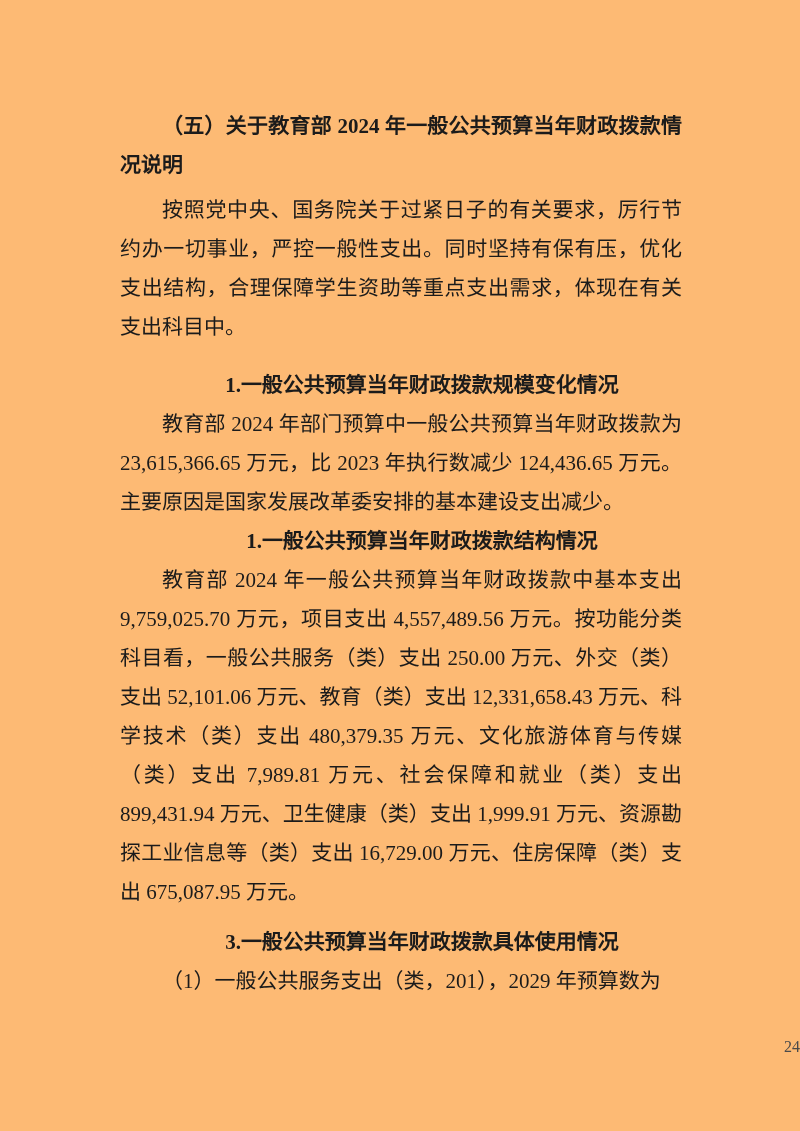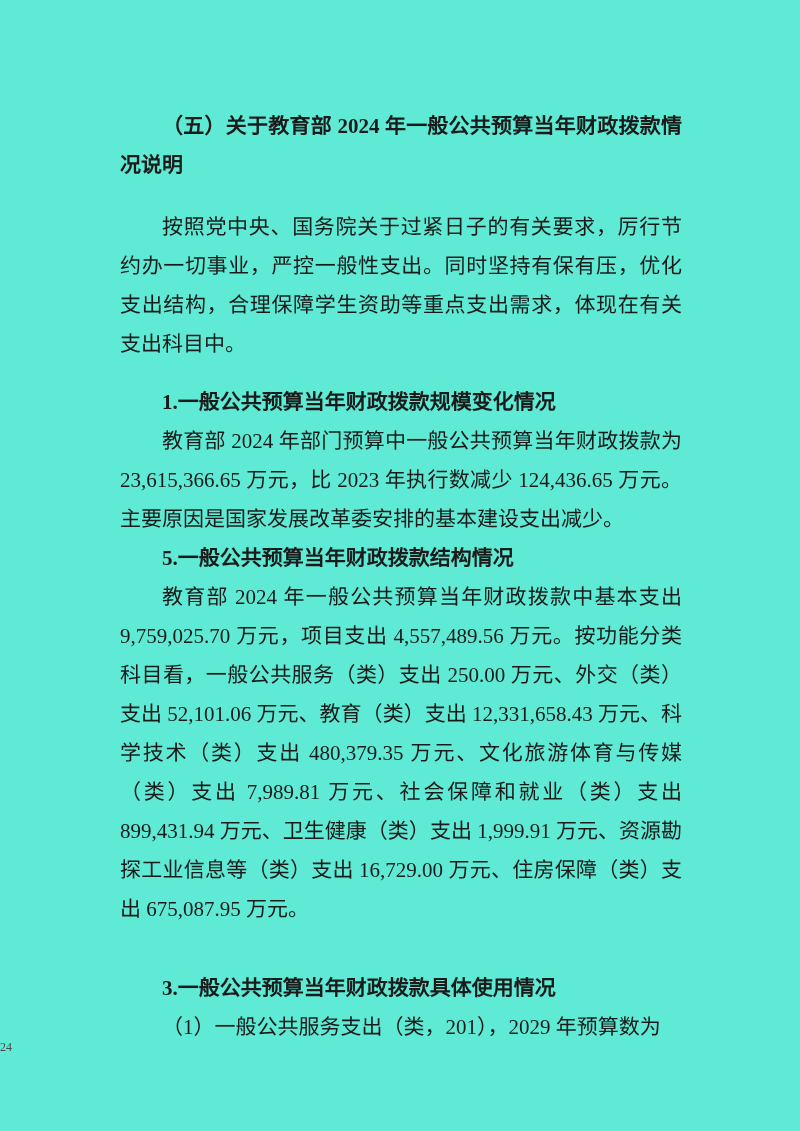--- a/index.html
+++ b/index.html
@@ -7,21 +7,21 @@
     margin: 0;
     padding: 0;
     background: #ffffff;
   }
   .page {
     position: relative;
     width: 800px;
     height: 1131px;
     margin: 0 auto;
     box-sizing: border-box;
-    background: #5eead4;
+    background: #fdba74;
     padding: 107px 118px 0 120px;
     overflow: hidden;
     font-family: "Liberation Serif", "DejaVu Serif", serif;
     color: #1b1b1b;
     font-size: 21px;
     line-height: 39px;
   }
   .doc-heading,
   .sub-heading,
   .para {
@@ -30,55 +30,55 @@
     line-height: 39px;
     text-indent: 2em;
     text-align: justify;
     text-justify: inter-ideograph;
   }
   .doc-heading {
     font-weight: 700;
   }
   .sub-heading {
     font-weight: 700;
-    text-align: left;
+    text-align: center;
   }
   .para {
     font-weight: 400;
   }
-  .p-intro   { margin-top: 23px; }
+  .p-intro   { margin-top: 6px; }
   .h-scale   { margin-top: 19px; }
-  .h-usage   { margin-top: 40px; }
+  .h-usage   { margin-top: 11px; }
   .page-footer {
     position: absolute;
     top: 1036px;
     left: 0;
     width: 100%;
-    text-align: left;
-    font-size: 12px;
+    text-align: right;
+    font-size: 16px;
     line-height: 22px;
     text-indent: 0;
     color: #4a4a4a;
     font-family: "Liberation Serif", "DejaVu Serif", serif;
   }
 </style>
 </head>
 <body>
 
 <div class="page">
 
   <h2 class="doc-heading">（五）关于教育部 2024 年一般公共预算当年财政拨款情况说明</h2>
 
   <p class="para p-intro">按照党中央、国务院关于过紧日子的有关要求，厉行节约办一切事业，严控一般性支出。同时坚持有保有压，优化支出结构，合理保障学生资助等重点支出需求，体现在有关支出科目中。</p>
 
   <h3 class="sub-heading h-scale">1.一般公共预算当年财政拨款规模变化情况</h3>
 
   <p class="para">教育部 2024 年部门预算中一般公共预算当年财政拨款为 23,615,366.65 万元，比 2023 年执行数减少 124,436.65 万元。主要原因是国家发展改革委安排的基本建设支出减少。</p>
 
-  <h3 class="sub-heading">5.一般公共预算当年财政拨款结构情况</h3>
+  <h3 class="sub-heading">1.一般公共预算当年财政拨款结构情况</h3>
 
   <p class="para">教育部 2024 年一般公共预算当年财政拨款中基本支出 9,759,025.70 万元，项目支出 4,557,489.56 万元。按功能分类科目看，一般公共服务（类）支出 250.00 万元、外交（类）支出 52,101.06 万元、教育（类）支出 12,331,658.43 万元、科学技术（类）支出 480,379.35 万元、文化旅游体育与传媒（类）支出 7,989.81 万元、社会保障和就业（类）支出 899,431.94 万元、卫生健康（类）支出 1,999.91 万元、资源勘探工业信息等（类）支出 16,729.00 万元、住房保障（类）支出 675,087.95 万元。</p>
 
   <h3 class="sub-heading h-usage">3.一般公共预算当年财政拨款具体使用情况</h3>
 
   <p class="para">（1）一般公共服务支出（类，201），2029 年预算数为</p>
 
   <div class="page-footer">24</div>
 
 </div>

